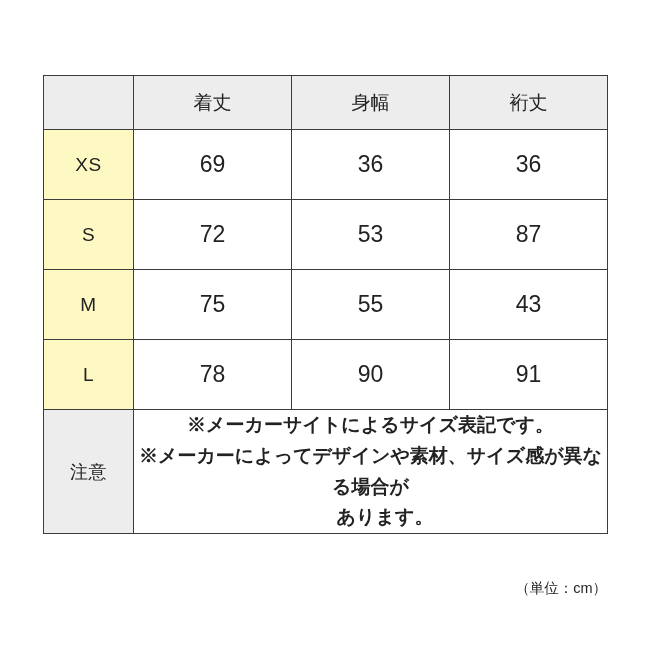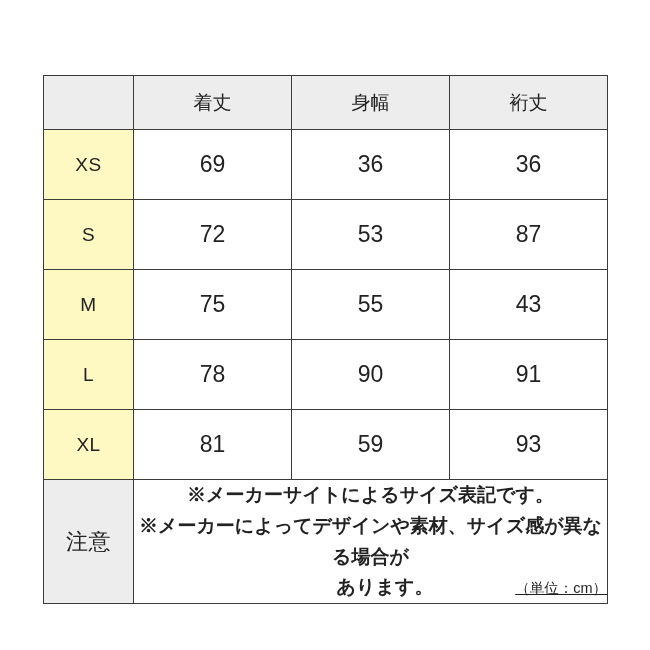--- a/index.html
+++ b/index.html
@@ -59,21 +59,21 @@
     font-size: 19px;
     letter-spacing: 0.5px;
   }
   tbody td.val {
     background: #ffffff;
     font-size: 23px;
   }
   tr.note-row td.row-label {
     background: #ededed;
     height: 110px;
-    font-size: 22px;
+    font-size: 18px;
   }
   td.note-cell {
     background: #ffffff;
     text-align: left;
     padding: 14px 10px 14px 14px;
     font-size: 14.5px;
     line-height: 1.62;
     color: #1f1f1f;
   }
   .note-line {
@@ -83,21 +83,20 @@
   }
   .note-line.hang {
     padding-left: 29px;
   }
   .unit {
     position: absolute;
     right: 43px;
     top: 579px;
     font-size: 14.5px;
     color: #1f1f1f;
-    text-decoration: underline;
   }
 </style>
 </head>
 <body>
 
 <div class="page">
 
   <div class="table-wrap">
     <table class="size-table">
       <colgroup>
@@ -132,26 +131,20 @@
           <td class="val">75</td>
           <td class="val">55</td>
           <td class="val">43</td>
         </tr>
         <tr>
           <td class="row-label">L</td>
           <td class="val">78</td>
           <td class="val">90</td>
           <td class="val">91</td>
         </tr>
-        <tr>
-          <td class="row-label">XL</td>
-          <td class="val">81</td>
-          <td class="val">59</td>
-          <td class="val">93</td>
-        </tr>
         <tr class="note-row">
           <td class="row-label">注意</td>
           <td class="note-cell" colspan="3">
             <span class="note-line">※メーカーサイトによるサイズ表記です。</span>
             <span class="note-line">※メーカーによってデザインや素材、サイズ感が異なる場合が</span>
             <span class="note-line hang">あります。</span>
           </td>
         </tr>
       </tbody>
     </table>

